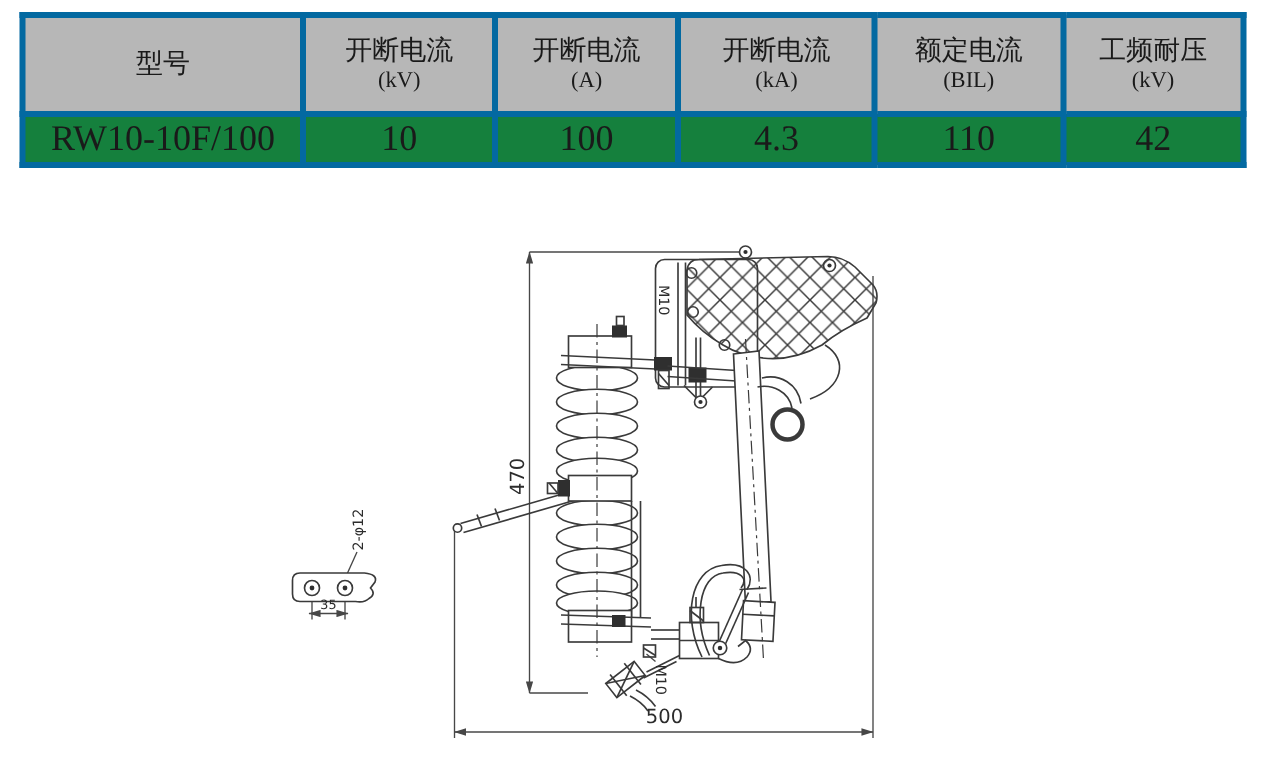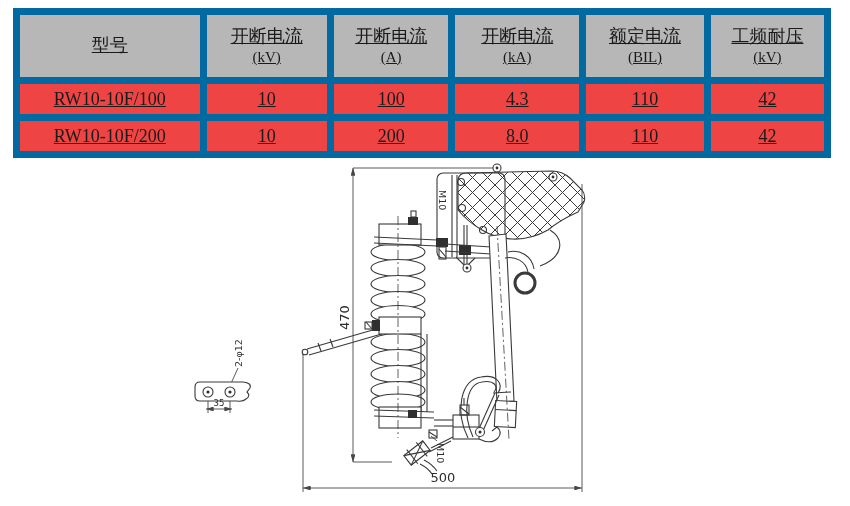--- a/index.html
+++ b/index.html
@@ -1,24 +1,24 @@
 <!DOCTYPE html>
 <html><head>
 <meta charset="utf-8">
 <style>
   html,body{margin:0;padding:0;background:#ffffff;}
   .page{position:relative;width:850px;height:506px;background:#ffffff;overflow:hidden;
         font-family:"Liberation Serif", serif;color:#1a1a1a;}
   table.spec{position:absolute;left:13px;top:8px;width:818px;border-collapse:collapse;
              table-layout:fixed;background:#fff;}
-  table.spec th, table.spec td{border:7px solid #0369a1;text-align:center;vertical-align:middle;
-             padding:0;text-decoration:underline;}
+  table.spec th, table.spec td{border:4px solid #0369a1;text-align:center;vertical-align:middle;
+             padding:0;}
   table.spec{border:2px solid #262626;}
   table.spec thead th{background:#b7b7b7;height:62px;font-weight:normal;font-size:18px;line-height:1.2;}
-  table.spec tbody td{height:30px;font-size:18px;background:#ef4444;}
+  table.spec tbody td{height:30px;font-size:24px;background:#15803d;}
   .hdr-unit{font-size:15px;display:block;}
   col.c0{width:23%;} col.c1{width:15.7%;} col.c2{width:15%;} col.c3{width:16.1%;} col.c4{width:15.4%;} col.c5{width:14.8%;}
   .drawing{position:absolute;left:0;top:140px;}
   svg text{font-family:"DejaVu Sans", sans-serif;fill:#2c2c2c;}
 </style>
 </head>
 <body>
 
 <div class="page">
 
@@ -43,28 +43,20 @@
     </thead>
     <tbody>
       <tr>
         <td>RW10-10F/100</td>
         <td>10</td>
         <td>100</td>
         <td>4.3</td>
         <td>110</td>
         <td>42</td>
       </tr>
-      <tr>
-        <td>RW10-10F/200</td>
-        <td>10</td>
-        <td>200</td>
-        <td>8.0</td>
-        <td>110</td>
-        <td>42</td>
-      </tr>
     </tbody>
   </table>
 
   <svg class="drawing" width="850" height="366" viewBox="0 0 850 366">
     <defs>
       <marker id="arrE" viewBox="0 0 10 6" refX="9.5" refY="3" markerWidth="9" markerHeight="5.5" orient="auto">
         <path d="M0,0 L10,3 L0,6 Z" fill="#474747"></path>
       </marker>
       <marker id="arrS" viewBox="0 0 10 6" refX="0.5" refY="3" markerWidth="9" markerHeight="5.5" orient="auto">
         <path d="M10,0 L0,3 L10,6 Z" fill="#474747"></path>

